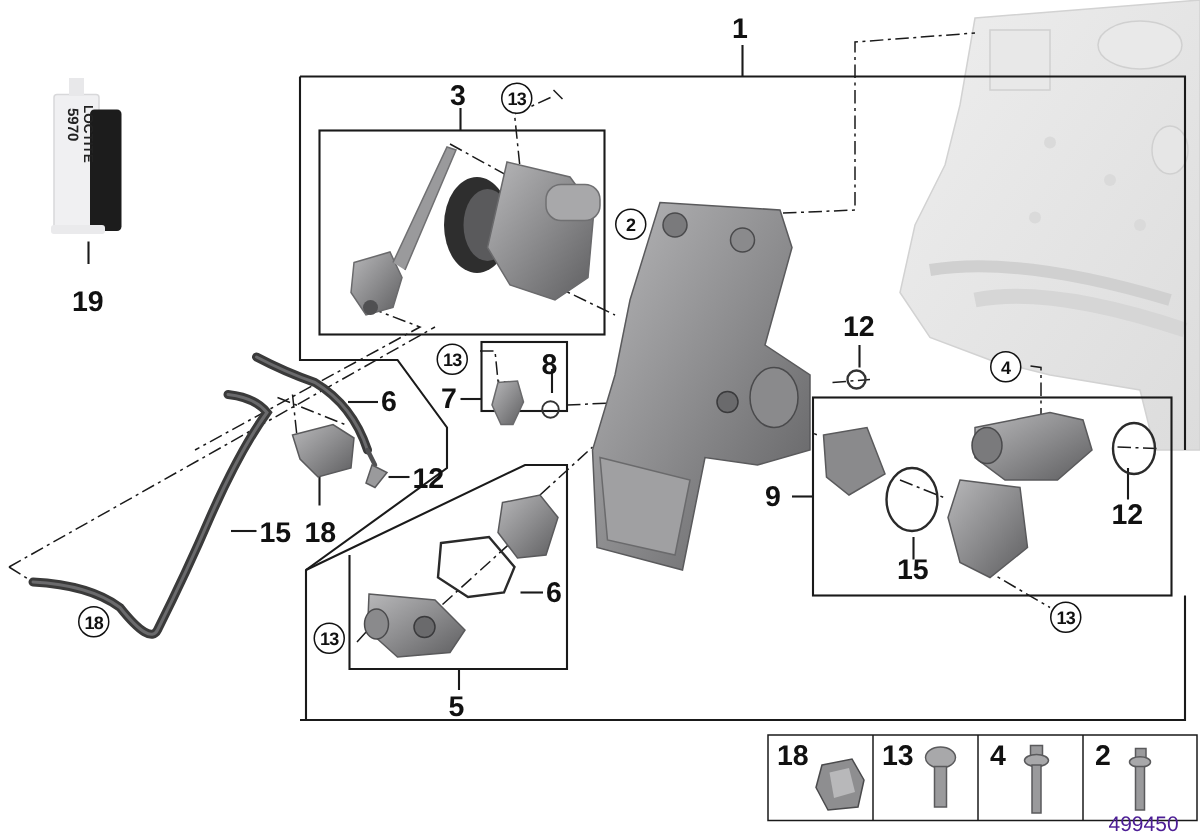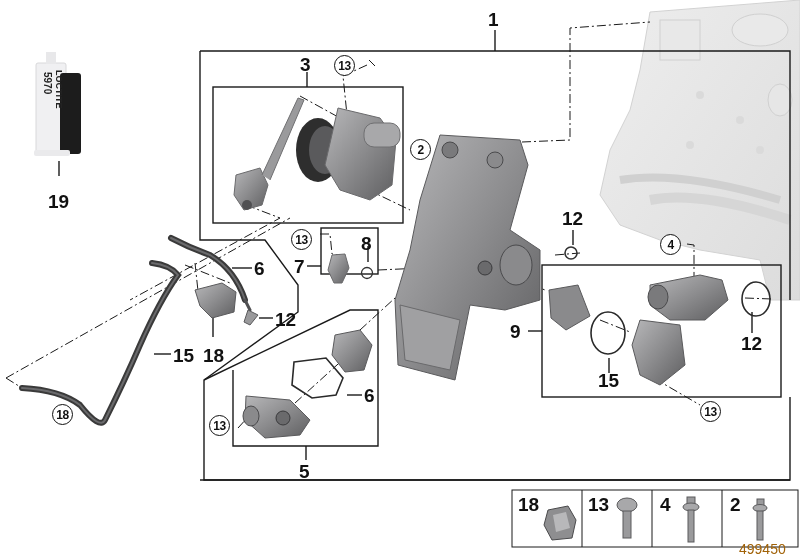--- a/index.html
+++ b/index.html
@@ -1,21 +1,21 @@
 <!DOCTYPE html>
 <html><head>
 <meta charset="utf-8">
 <style>
   html, body { margin:0; padding:0; background:#ffffff; }
   body { width:800px; height:560px; position:relative; overflow:hidden; font-family:"Liberation Sans", sans-serif; }
   #stage { position:absolute; left:0; top:0; width:800px; height:560px; }
   .lbl { position:absolute; font-family:"Liberation Sans", sans-serif; font-weight:bold; font-size:19px; color:#111; line-height:1; white-space:nowrap; }
   .circ { position:absolute; width:21px; height:21px; border:1.6px solid #111; border-radius:50%; background:#fff; box-sizing:border-box;
           font-family:"Liberation Sans", sans-serif; font-weight:bold; font-size:12px; color:#111; display:flex; align-items:center; justify-content:center; letter-spacing:-0.5px; }
-  .imgnum { position:absolute; font-family:"Liberation Sans", sans-serif; font-size:14px; color:#a16207; }
+  .imgnum { position:absolute; font-family:"Liberation Sans", sans-serif; font-size:14px; color:#4c1d95; }
   .legend-cell { position:absolute; top:490px; height:56px; box-sizing:border-box; }
   .legend-num { position:absolute; left:6px; top:4px; font-family:"Liberation Sans", sans-serif; font-weight:bold; font-size:19px; color:#111; }
 </style>
 </head>
 <body>
 
 <div id="stage">
 <svg width="800" height="560" viewBox="0 0 800 560" xmlns="http://www.w3.org/2000/svg" style="position:absolute;left:0;top:0">
   <defs>
     <linearGradient id="gMetal" x1="0" y1="0" x2="1" y2="1">

